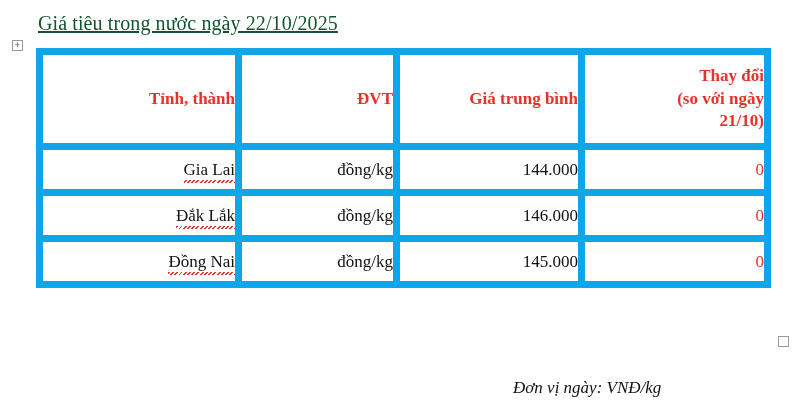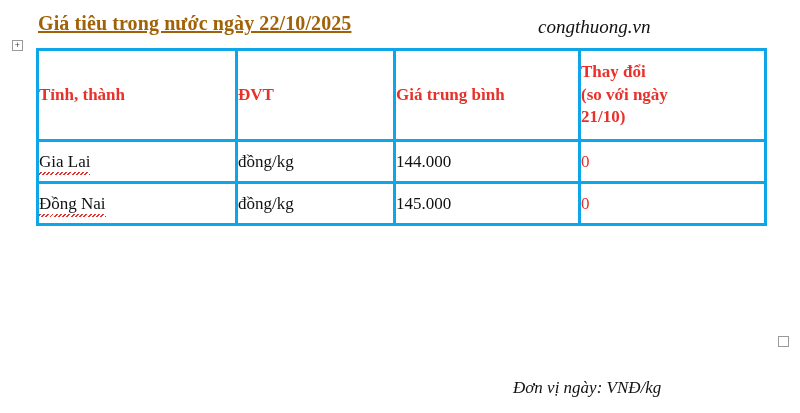--- a/index.html
+++ b/index.html
@@ -18,22 +18,22 @@
     position: relative;
     width: 800px;
     height: 413px;
     background: #ffffff;
   }
   .title {
     position: absolute;
     left: 38px;
     top: 12px;
     font-size: 20px;
-    font-weight: bold;
-    color: #a16207;
+    font-weight: normal;
+    color: #14532d;
     text-decoration: underline;
     white-space: nowrap;
     letter-spacing: 0.1px;
   }
   .source {
     position: absolute;
     left: 538px;
     top: 16px;
     font-size: 19px;
     font-style: italic;
@@ -63,22 +63,22 @@
   }
   table.price-table {
     position: absolute;
     left: 36px;
     top: 48px;
     width: 728px;
     border-collapse: collapse;
     table-layout: fixed;
   }
   table.price-table td, table.price-table th {
-    border: 3px solid #0ea5e9;
-    text-align: left;
+    border: 7px solid #0ea5e9;
+    text-align: right;
     vertical-align: middle;
     padding: 0;
   }
   th.head-cell {
     height: 88px;
     font-size: 17px;
     font-weight: bold;
     color: #e8312a;
     line-height: 1.35;
     padding: 4px 6px;
@@ -131,21 +131,20 @@
   .col-3 { width: 185px; }
   .col-4 { width: 186px; }
 </style>
 </head>
 <body>
 
 <div class="page">
 
   <div class="title">Giá tiêu trong nước ngày 22/10/2025</div>
 
-  <div class="source">congthuong.vn</div>
 
   <div class="handle handle-tl">+</div>
 
   <table class="price-table">
     <colgroup>
       <col class="col-1">
       <col class="col-2">
       <col class="col-3">
       <col class="col-4">
     </colgroup>
@@ -168,20 +167,26 @@
       </tr>
     </thead>
     <tbody>
       <tr>
         <td class="body-cell cell-province"><span class="squiggle">Gia Lai</span></td>
         <td class="body-cell">đồng/kg</td>
         <td class="body-cell">144.000</td>
         <td class="body-cell cell-change">0</td>
       </tr>
       <tr>
+        <td class="body-cell cell-province"><span class="squiggle">Đắk Lắk</span></td>
+        <td class="body-cell">đồng/kg</td>
+        <td class="body-cell">146.000</td>
+        <td class="body-cell cell-change">0</td>
+      </tr>
+      <tr>
         <td class="body-cell cell-province"><span class="squiggle">Đồng Nai</span></td>
         <td class="body-cell">đồng/kg</td>
         <td class="body-cell">145.000</td>
         <td class="body-cell cell-change">0</td>
       </tr>
     </tbody>
   </table>
 
   <div class="handle handle-br"></div>
 

